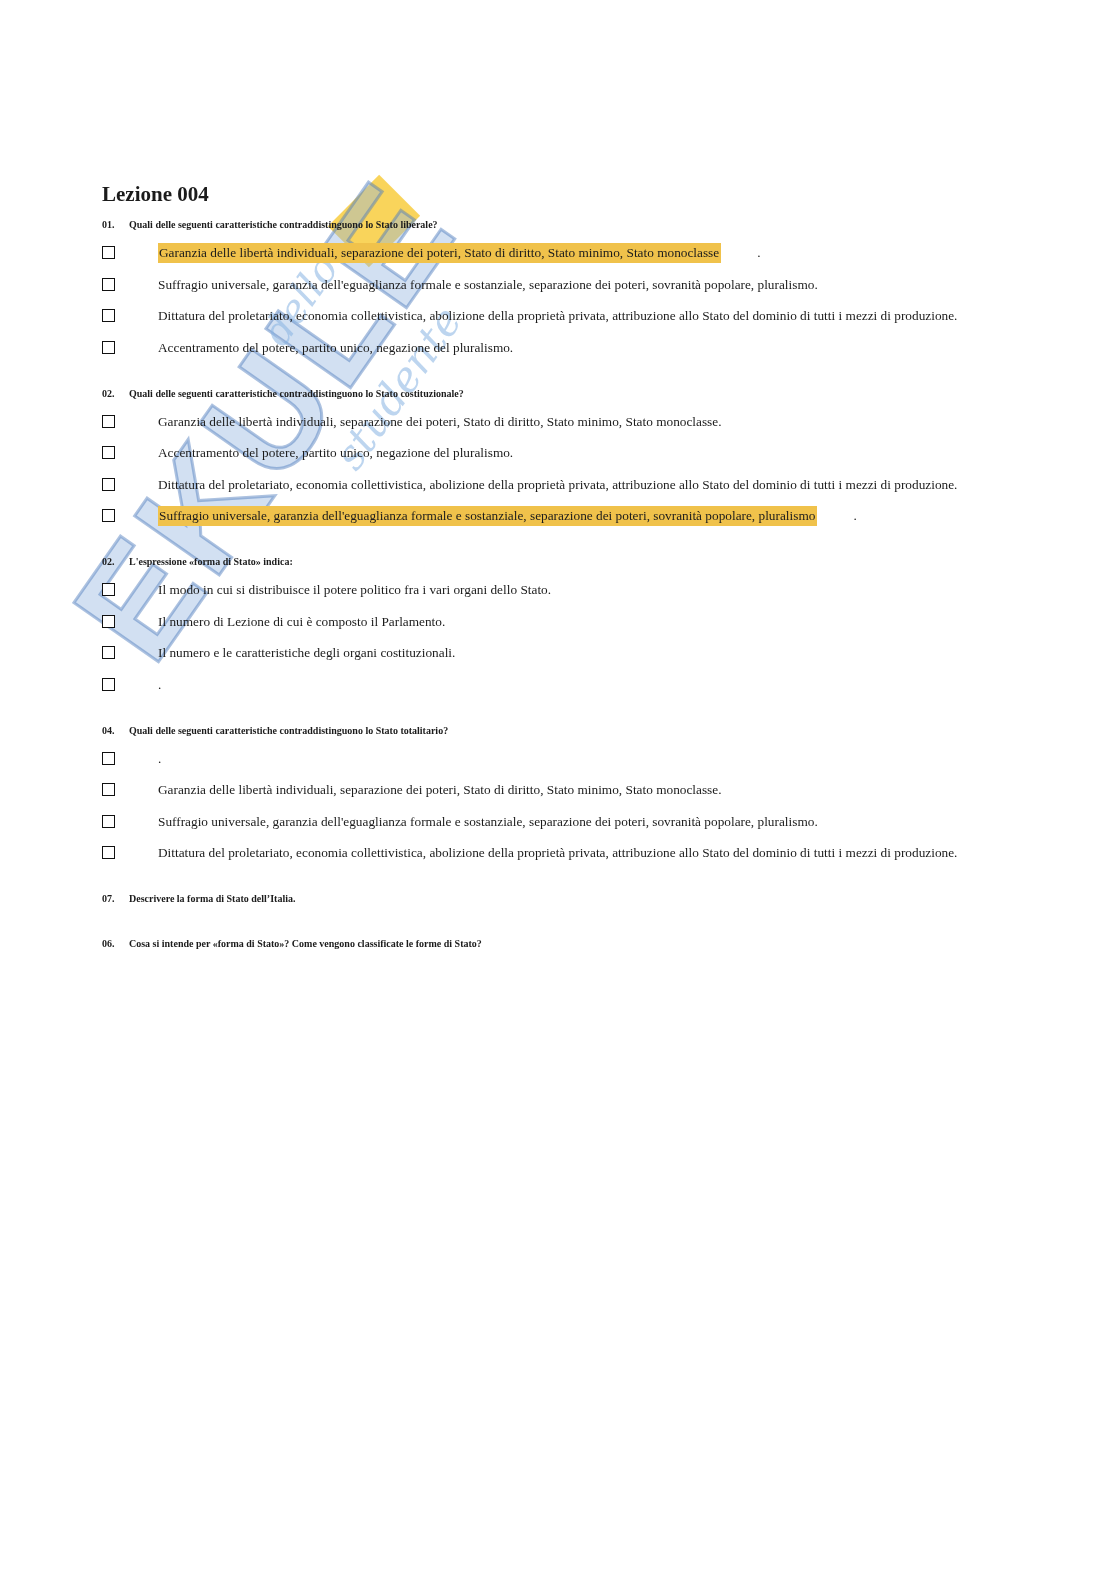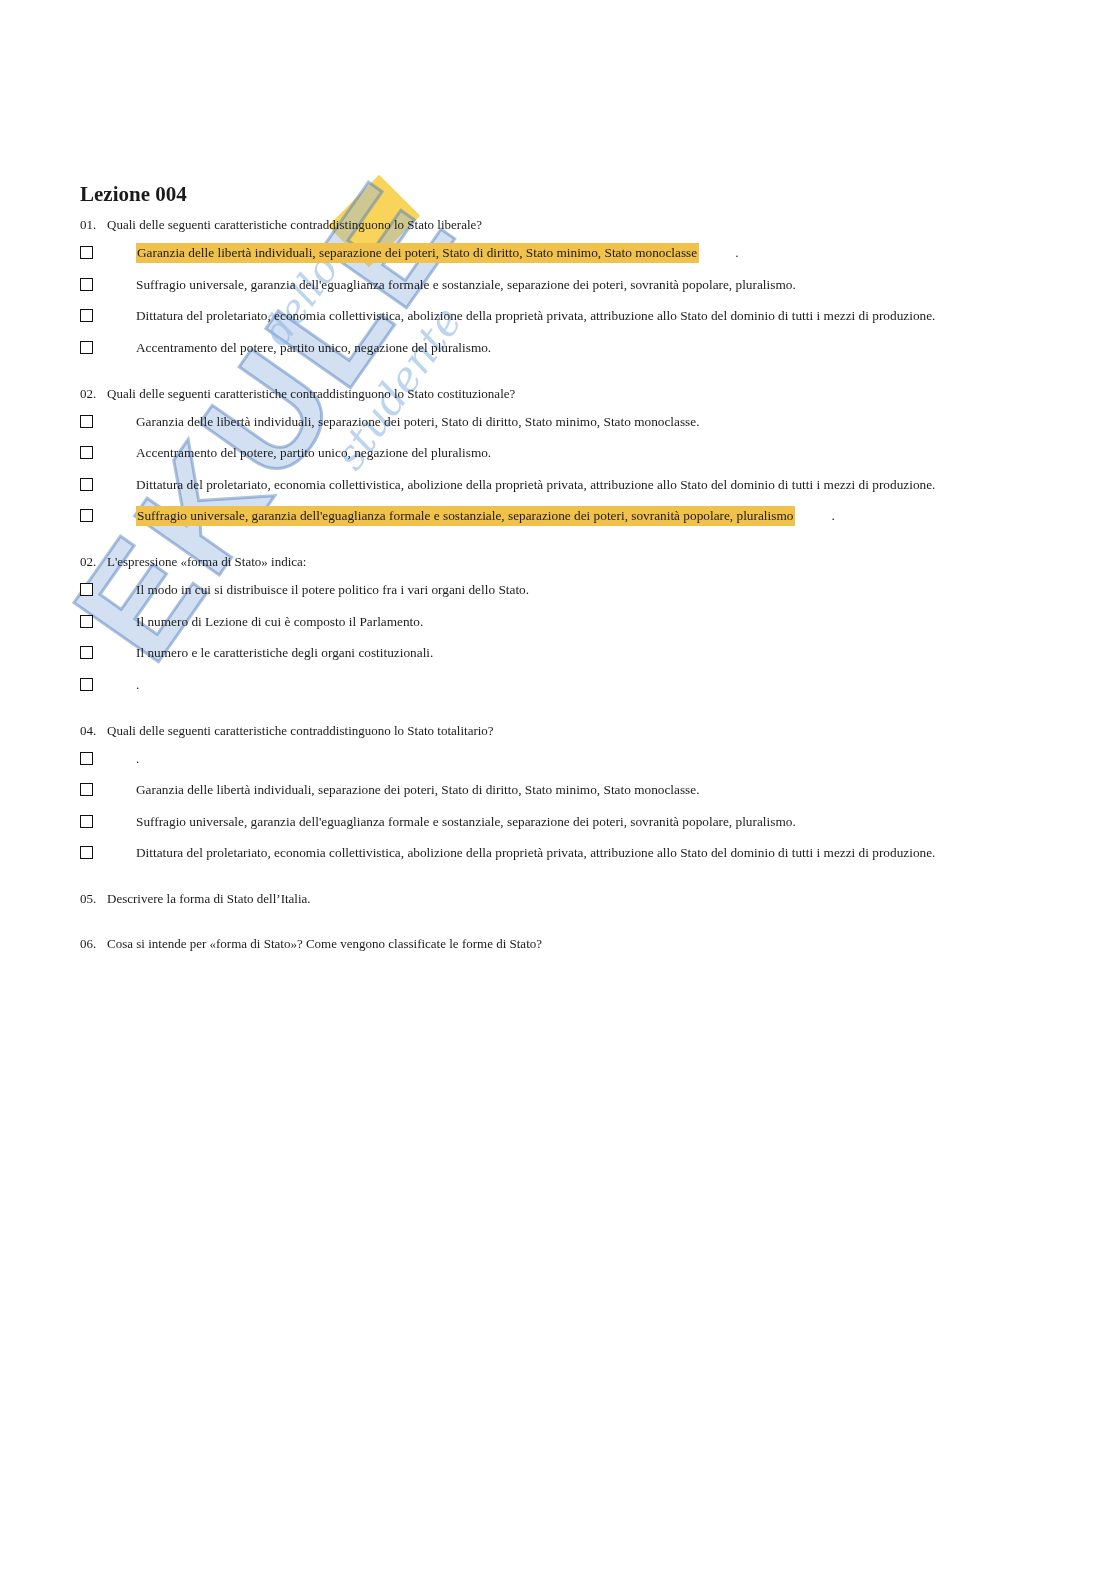--- a/index.html
+++ b/index.html
@@ -35,27 +35,28 @@
     font-family:"DejaVu Serif", serif;font-style:italic;
     color:rgba(134,178,226,0.55);
     white-space:nowrap;
   }
   .wm-script1{left:300px;top:300px;font-size:40px;transform:translate(-50%,-50%) rotate(-55deg);}
   .wm-script2{left:398px;top:388px;font-size:42px;transform:translate(-50%,-50%) rotate(-55deg);}
   
   .content{
     position:relative;z-index:1;
     padding:182px 60px 0 80px;
+    margin-left:22px;
   }
   .doc-title{
     font-size:21px;font-weight:bold;margin:0 0 10px 0;line-height:24px;
   }
   .question{margin-top:28px;}
   .question:first-of-type{margin-top:8px;}
-  .q-head{font-weight:normal;font-size:13px;line-height:17px;margin-bottom:10px;}
+  .q-head{font-weight:bold;font-size:10px;line-height:17px;margin-bottom:10px;}
   .q-num{display:inline-block;min-width:27px;}
   .option{
     display:flex;align-items:center;
     height:19px;margin-bottom:12.5px;
     font-size:13.3px;line-height:17px;gap:36px;
   }
   .checkbox{
     flex:0 0 auto;width:11px;height:11px;
     border:1.6px solid #111;background:#fff;margin-right:7px;
   }
@@ -147,19 +148,19 @@
         <div class="option">
           <span class="checkbox"></span>
           <span class="opt-text">Suffragio universale, garanzia dell'eguaglianza formale e sostanziale, separazione dei poteri, sovranità popolare, pluralismo.</span>
         </div>
         <div class="option">
           <span class="checkbox"></span>
           <span class="opt-text">Dittatura del proletariato, economia collettivistica, abolizione della proprietà privata, attribuzione allo Stato del dominio di tutti i mezzi di produzione.</span>
         </div>
       </div>
       <div class="question">
-        <div class="q-head"><span class="q-num">05.</span><span>Descrivere la forma di Stato dell’Italia.</span></div>
+        <div class="q-head"><span class="q-num">07.</span><span>Descrivere la forma di Stato dell’Italia.</span></div>
       </div>
       <div class="question">
         <div class="q-head"><span class="q-num">06.</span><span>Cosa si intende per «forma di Stato»? Come vengono classificate le forme di Stato?</span></div>
       </div>
     </div>
 </div>
 
 </body></html>

